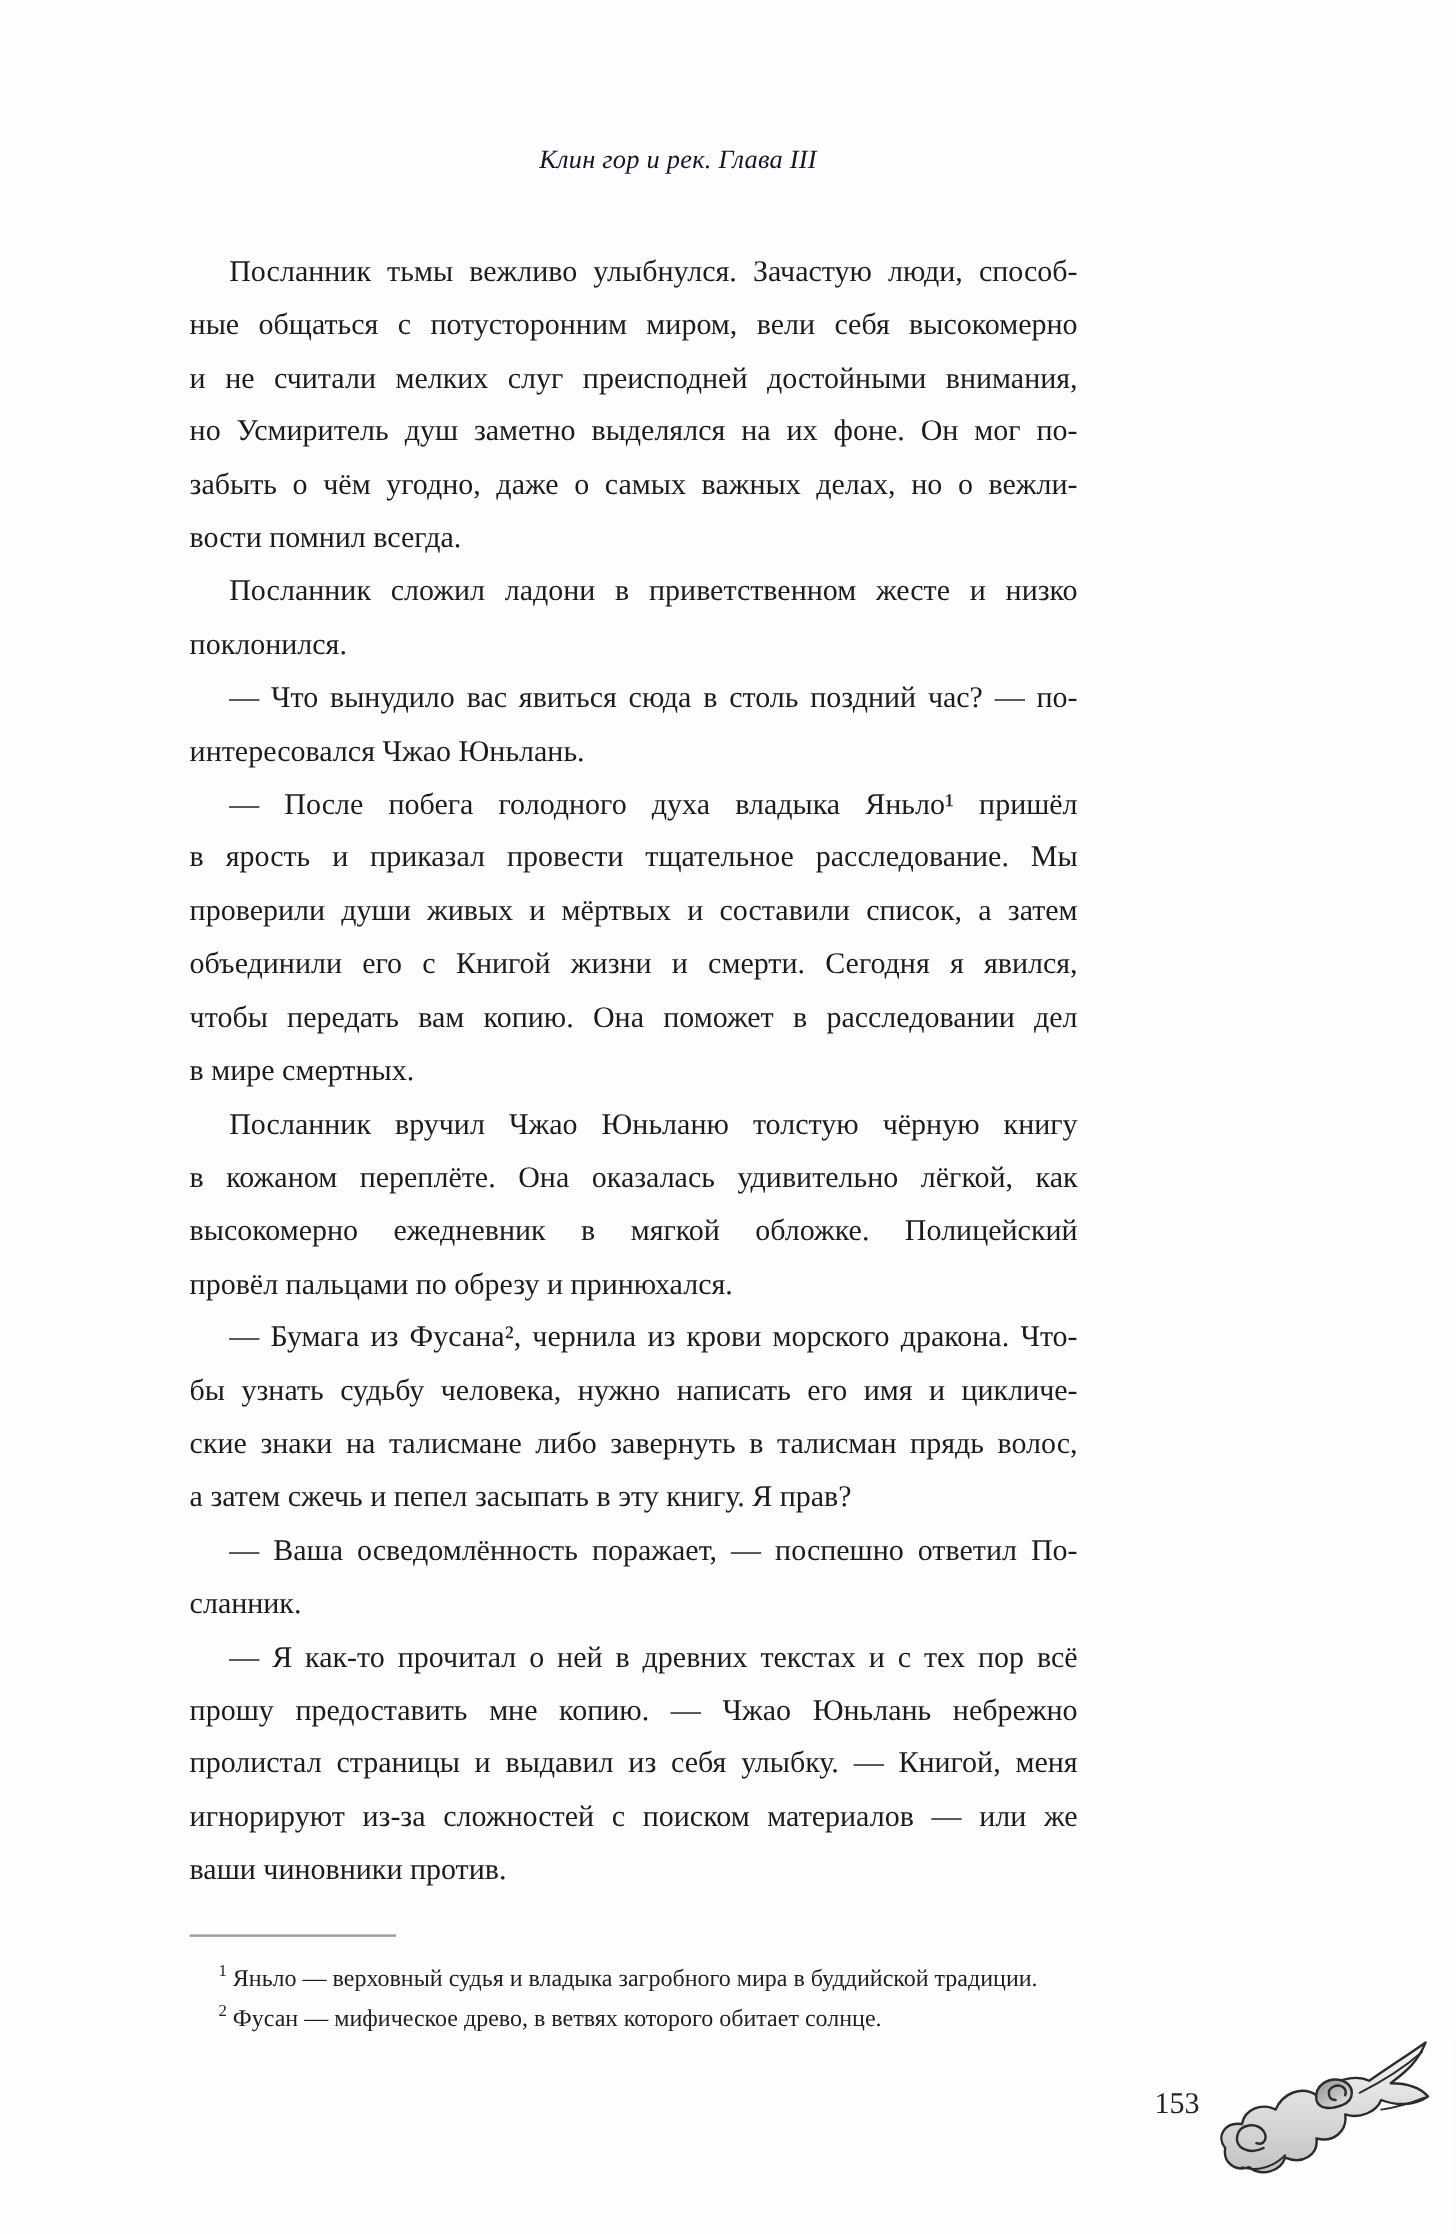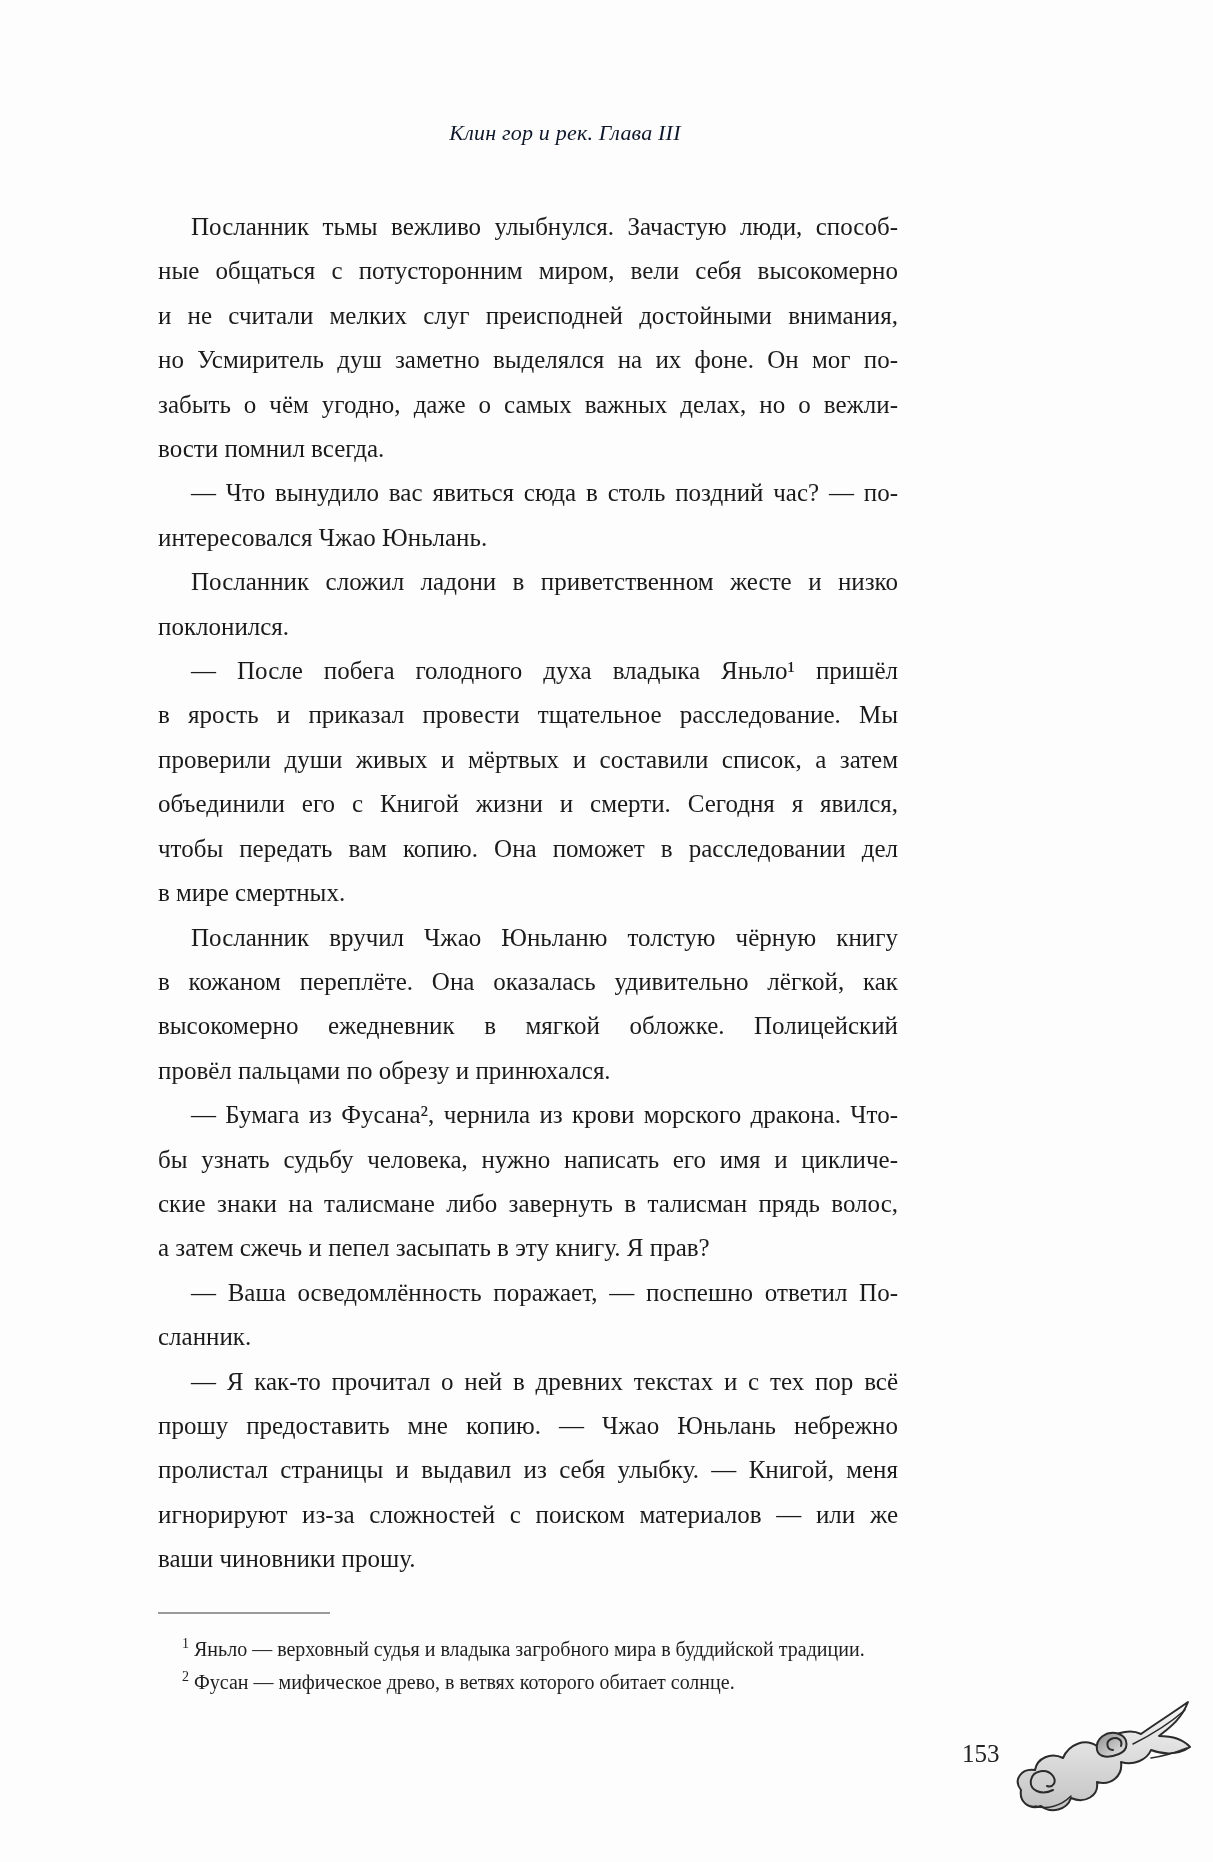--- a/index.html
+++ b/index.html
@@ -79,26 +79,26 @@
   <div class="body-text">
       <div class="para">
         <div class="line first">Посланник тьмы вежливо улыбнулся. Зачастую люди, способ-</div>
         <div class="line">ные общаться с потусторонним миром, вели себя высокомерно</div>
         <div class="line">и не считали мелких слуг преисподней достойными внимания,</div>
         <div class="line">но Усмиритель душ заметно выделялся на их фоне. Он мог по-</div>
         <div class="line">забыть о чём угодно, даже о самых важных делах, но о вежли-</div>
         <div class="line last">вости помнил всегда.</div>
       </div>
       <div class="para">
+        <div class="line first">Посланник сложил ладони в приветственном жесте и низко</div>
+        <div class="line last">поклонился.</div>
+      </div>
+      <div class="para">
         <div class="line first">— Что вынудило вас явиться сюда в столь поздний час? — по-</div>
         <div class="line last">интересовался Чжао Юньлань.</div>
-      </div>
-      <div class="para">
-        <div class="line first">Посланник сложил ладони в приветственном жесте и низко</div>
-        <div class="line last">поклонился.</div>
       </div>
       <div class="para">
         <div class="line first">— После побега голодного духа владыка Яньло¹ пришёл</div>
         <div class="line">в ярость и приказал провести тщательное расследование. Мы</div>
         <div class="line">проверили души живых и мёртвых и составили список, а затем</div>
         <div class="line">объединили его с Книгой жизни и смерти. Сегодня я явился,</div>
         <div class="line">чтобы передать вам копию. Она поможет в расследовании дел</div>
         <div class="line last">в мире смертных.</div>
       </div>
       <div class="para">
@@ -115,21 +115,21 @@
       </div>
       <div class="para">
         <div class="line first">— Ваша осведомлённость поражает, — поспешно ответил По-</div>
         <div class="line last">сланник.</div>
       </div>
       <div class="para">
         <div class="line first">— Я как-то прочитал о ней в древних текстах и с тех пор всё</div>
         <div class="line">прошу предоставить мне копию. — Чжао Юньлань небрежно</div>
         <div class="line">пролистал страницы и выдавил из себя улыбку. — Книгой, меня</div>
         <div class="line">игнорируют из-за сложностей с поиском материалов — или же</div>
-        <div class="line last">ваши чиновники прошу.</div>
+        <div class="line last">ваши чиновники против.</div>
       </div>
     </div>
 
   <div class="footnote-divider"></div>
 
   <div class="footnotes">
     <div class="footnote"><sup>1</sup><span>Яньло — верховный судья и владыка загробного мира в буддийской традиции.</span></div>
     <div class="footnote"><sup>2</sup><span>Фусан — мифическое древо, в ветвях которого обитает солнце.</span></div>
   </div>
 

